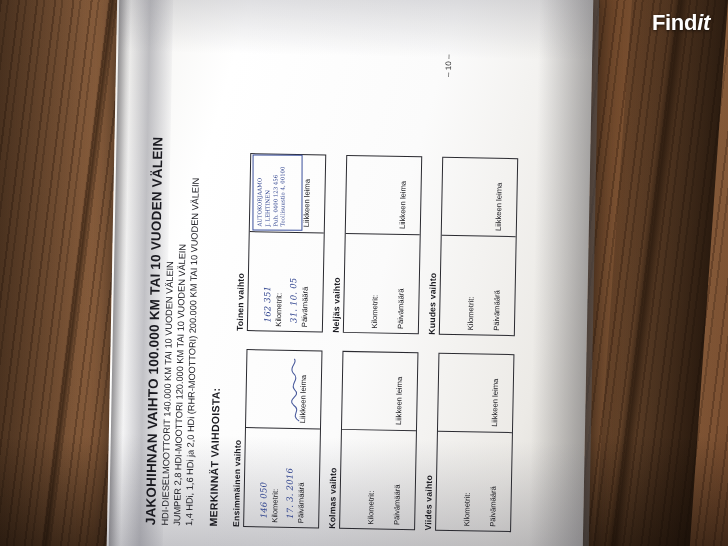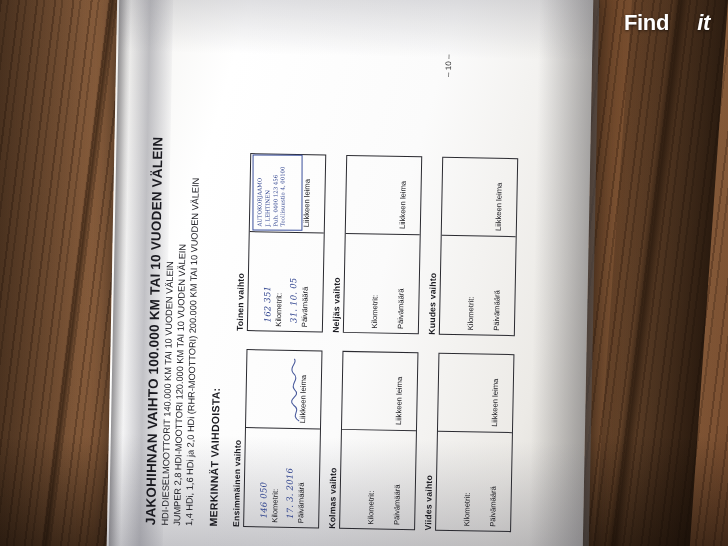--- a/index.html
+++ b/index.html
@@ -263,21 +263,21 @@
   .watermark {
     position: absolute;
     right: 18px;
     top: 10px;
     font-size: 22px;
     font-weight: bold;
     color: #ffffff;
     letter-spacing: -0.3px;
     text-shadow: 0 1px 3px rgba(0,0,0,0.65);
   }
-  .watermark i { font-style: italic; padding-left: 28px; }
+  .watermark i { font-style: italic; }
 </style>
 </head>
 <body>
 
 <div class="stage">
 
   <div class="wood"></div>
   <div class="plank-seam seam1"></div>
   <div class="plank-seam seam2"></div>
   <div class="shadow-left"></div>

